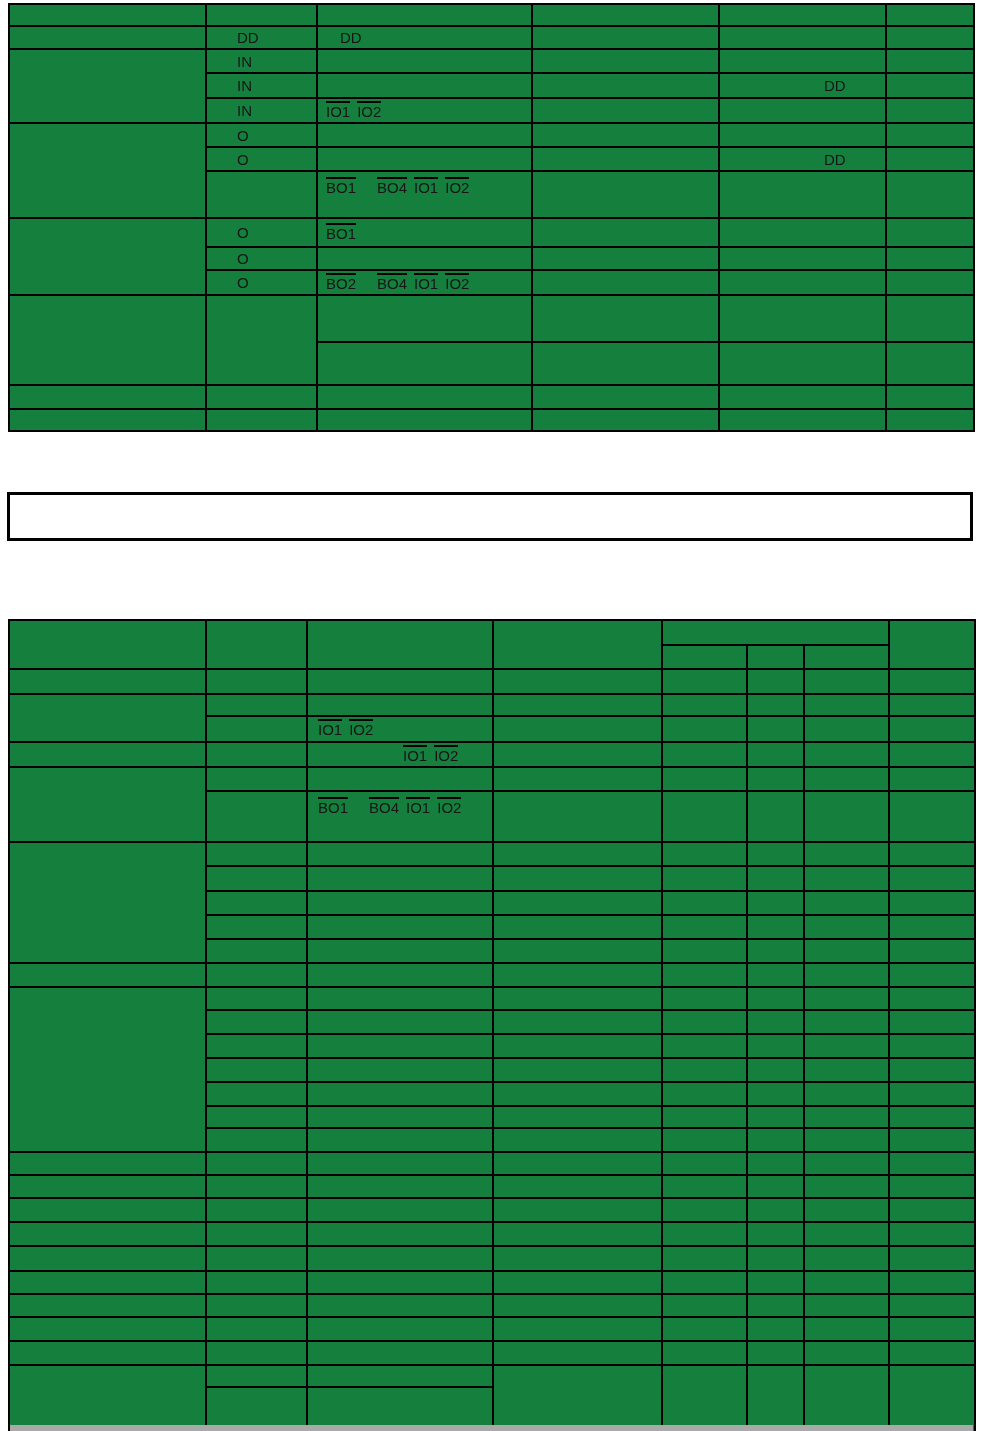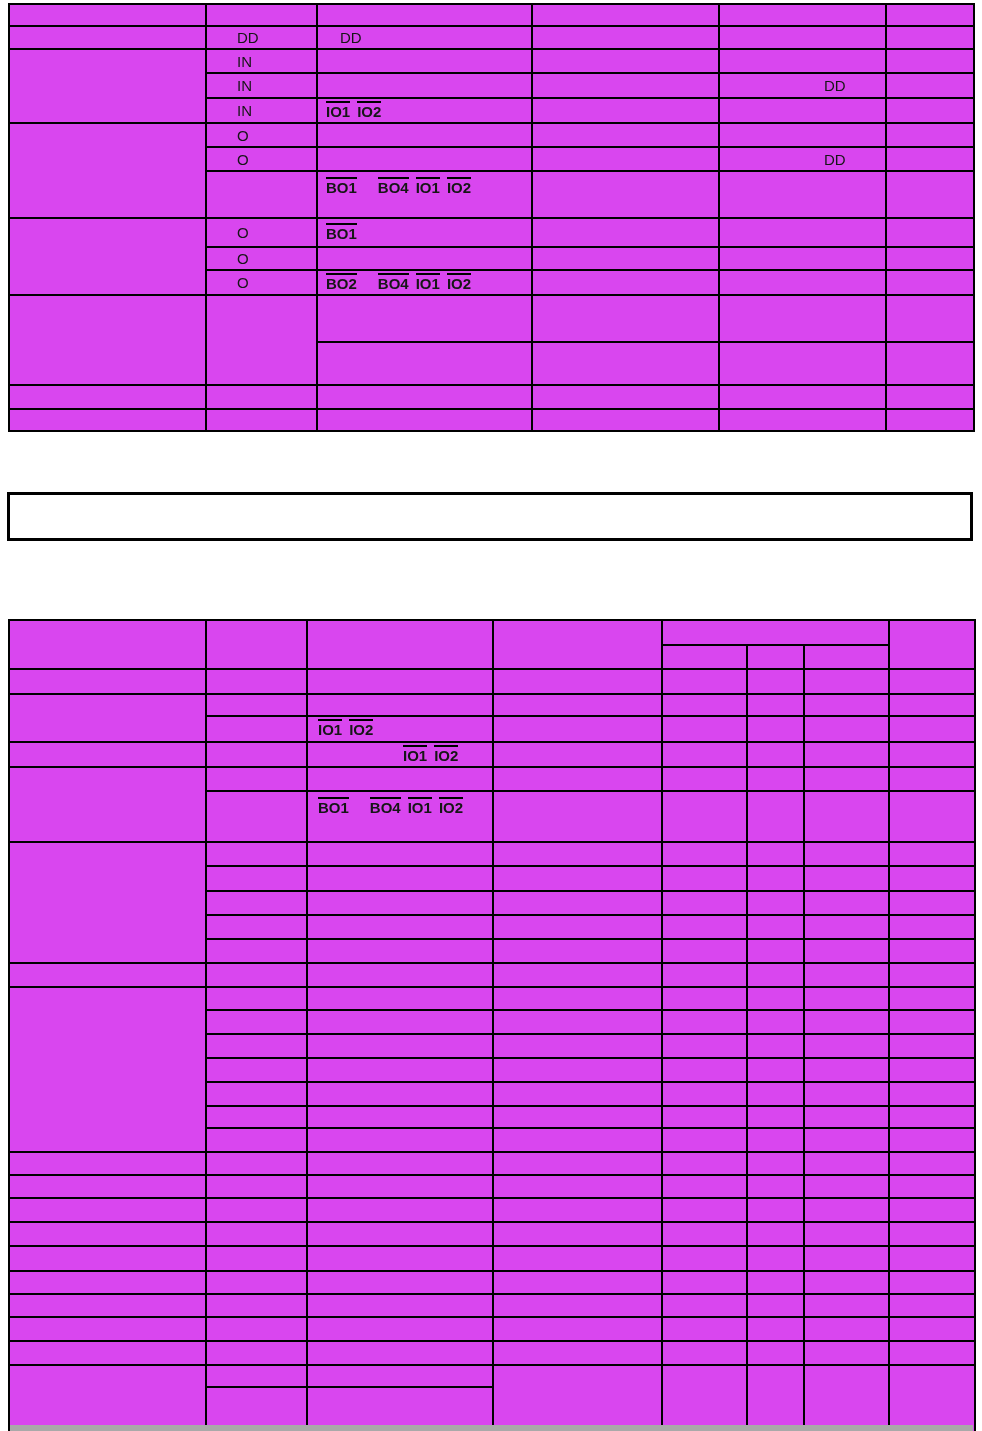--- a/index.html
+++ b/index.html
@@ -1,22 +1,22 @@
 <!DOCTYPE html>
 <html><head>
 <meta charset="utf-8">
 <style>
   html,body{margin:0;padding:0;background:#ffffff;}
   body{width:982px;height:1431px;position:relative;overflow:hidden;
        font-family:"Liberation Sans",sans-serif;color:#161616;}
-  table{border-collapse:collapse;table-layout:fixed;position:absolute;background:#d946ef;}
+  table{border-collapse:collapse;table-layout:fixed;position:absolute;background:#15803d;}
   td{border:2px solid #000;padding:0;font-size:15px;vertical-align:middle;overflow:hidden;
      white-space:nowrap;}
   
-  .sig{display:inline-block;margin-right:7px;line-height:1.08;padding-top:1px;font-weight:bold;}
+  .sig{display:inline-block;margin-right:7px;line-height:1.08;padding-top:1px;}
   .sig.ol{border-top:2px solid #000;}
   .sig.gap{margin-left:14px;}
   
   .pl8{padding-left:8px;}
   .pl10{padding-left:10px;}
   .pl22{padding-left:22px;}
   .pl30{padding-left:30px;}
   .pl95{padding-left:95px;}
   .pl104{padding-left:104px;}
   .vtop{vertical-align:top;padding-top:5px;}

